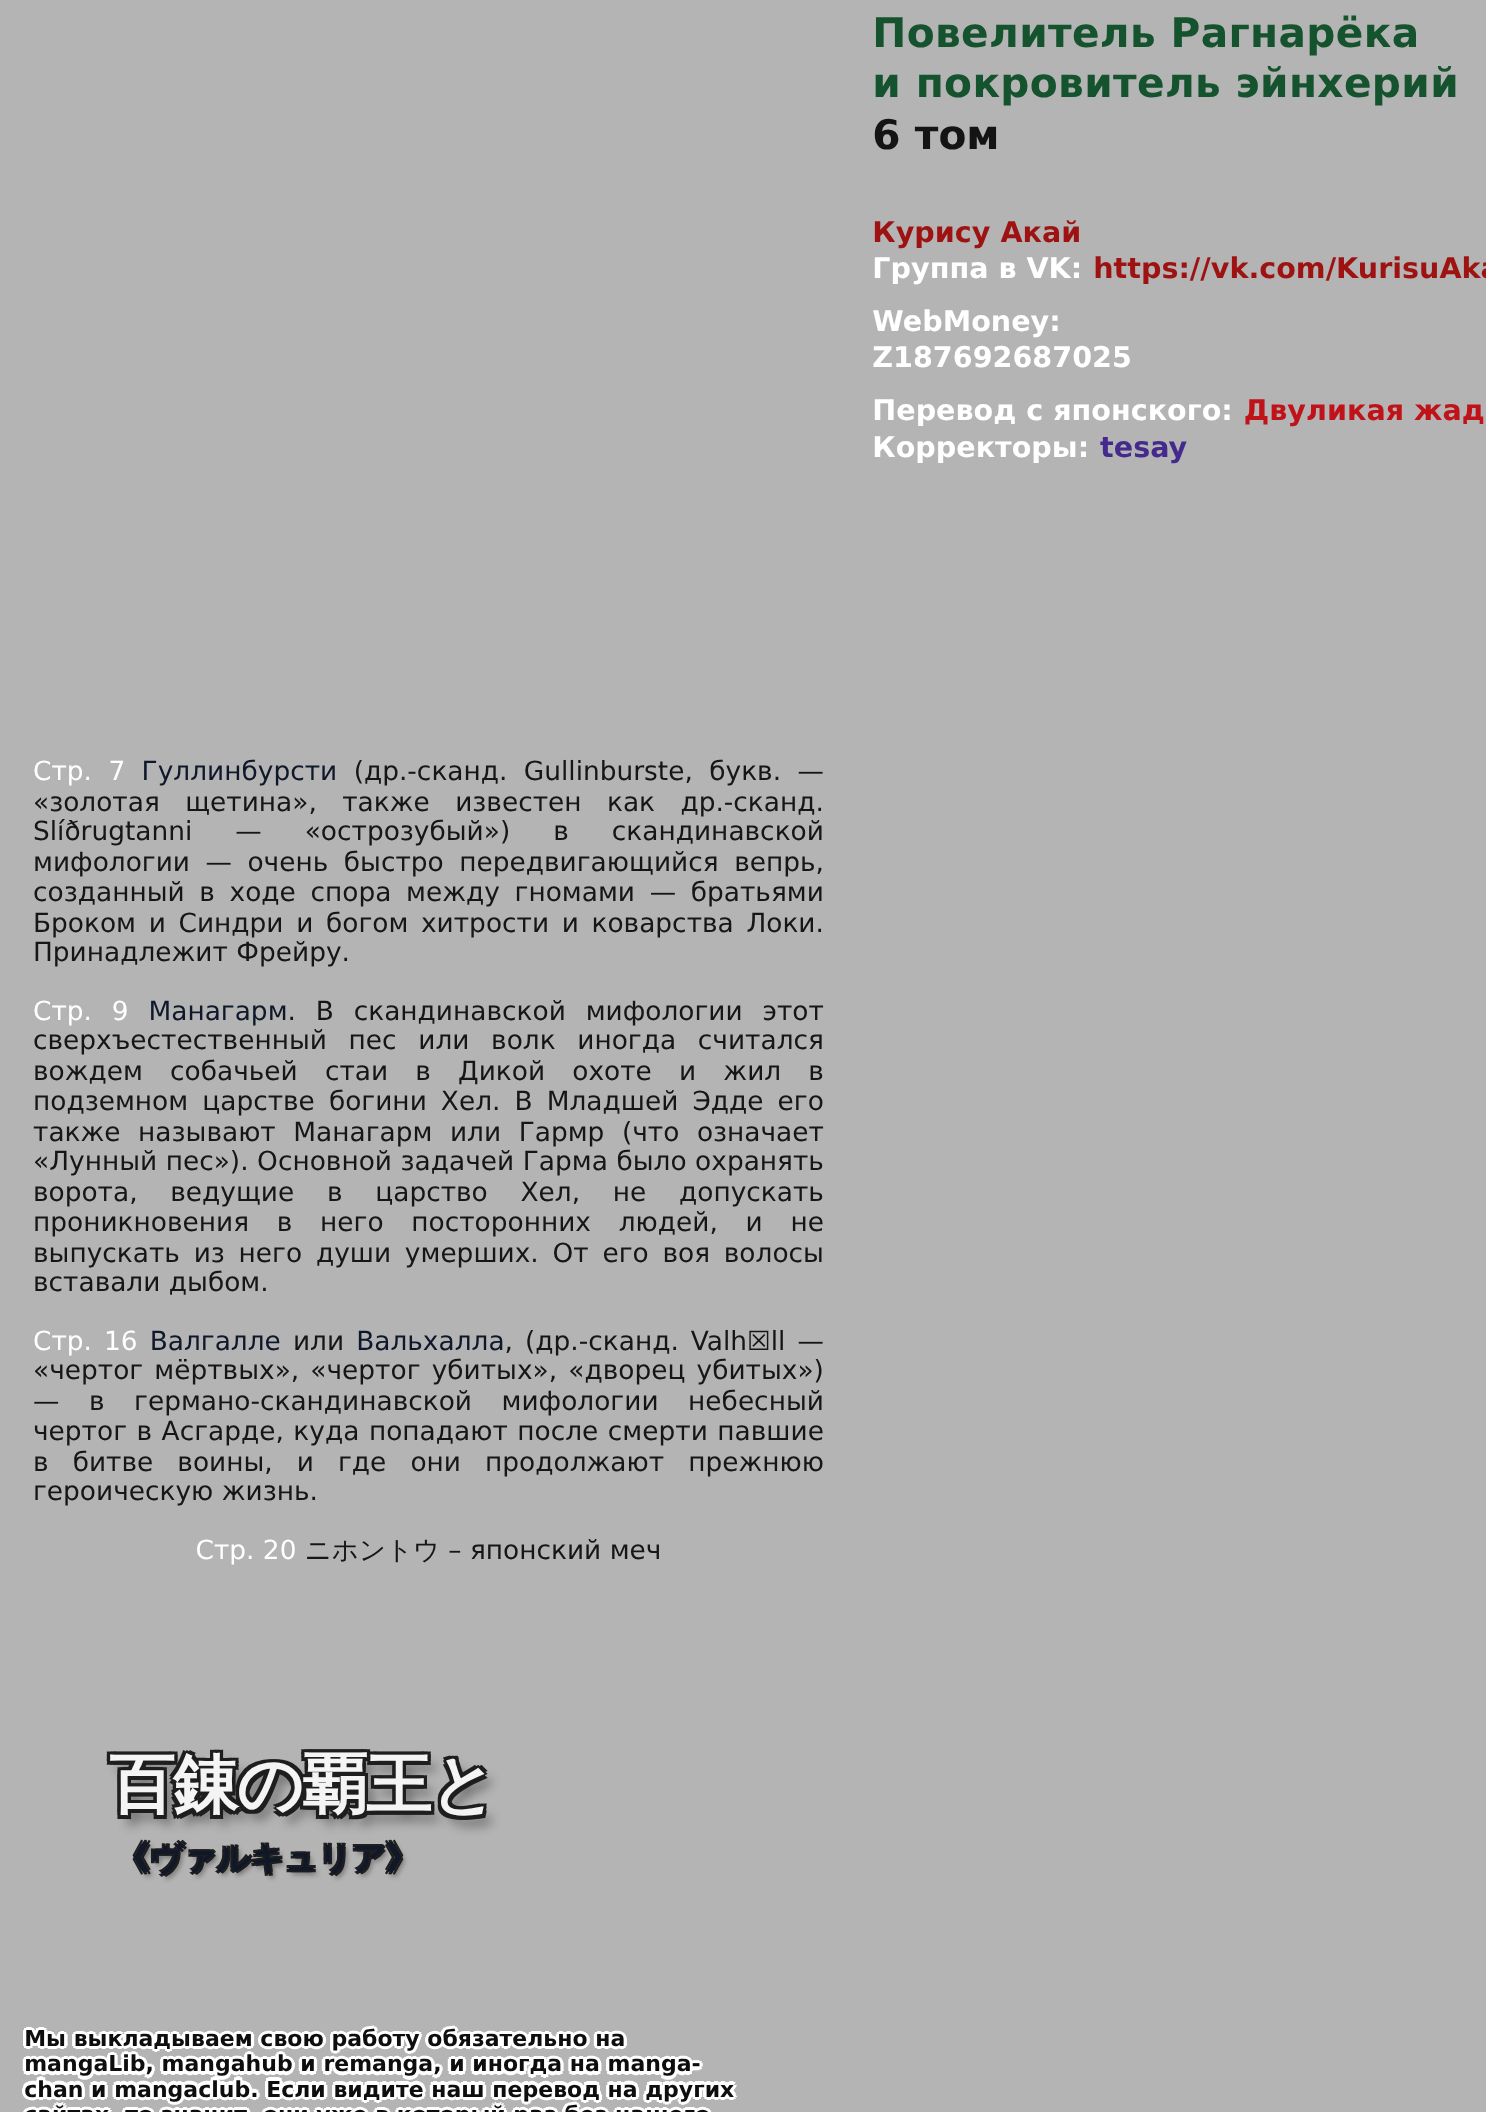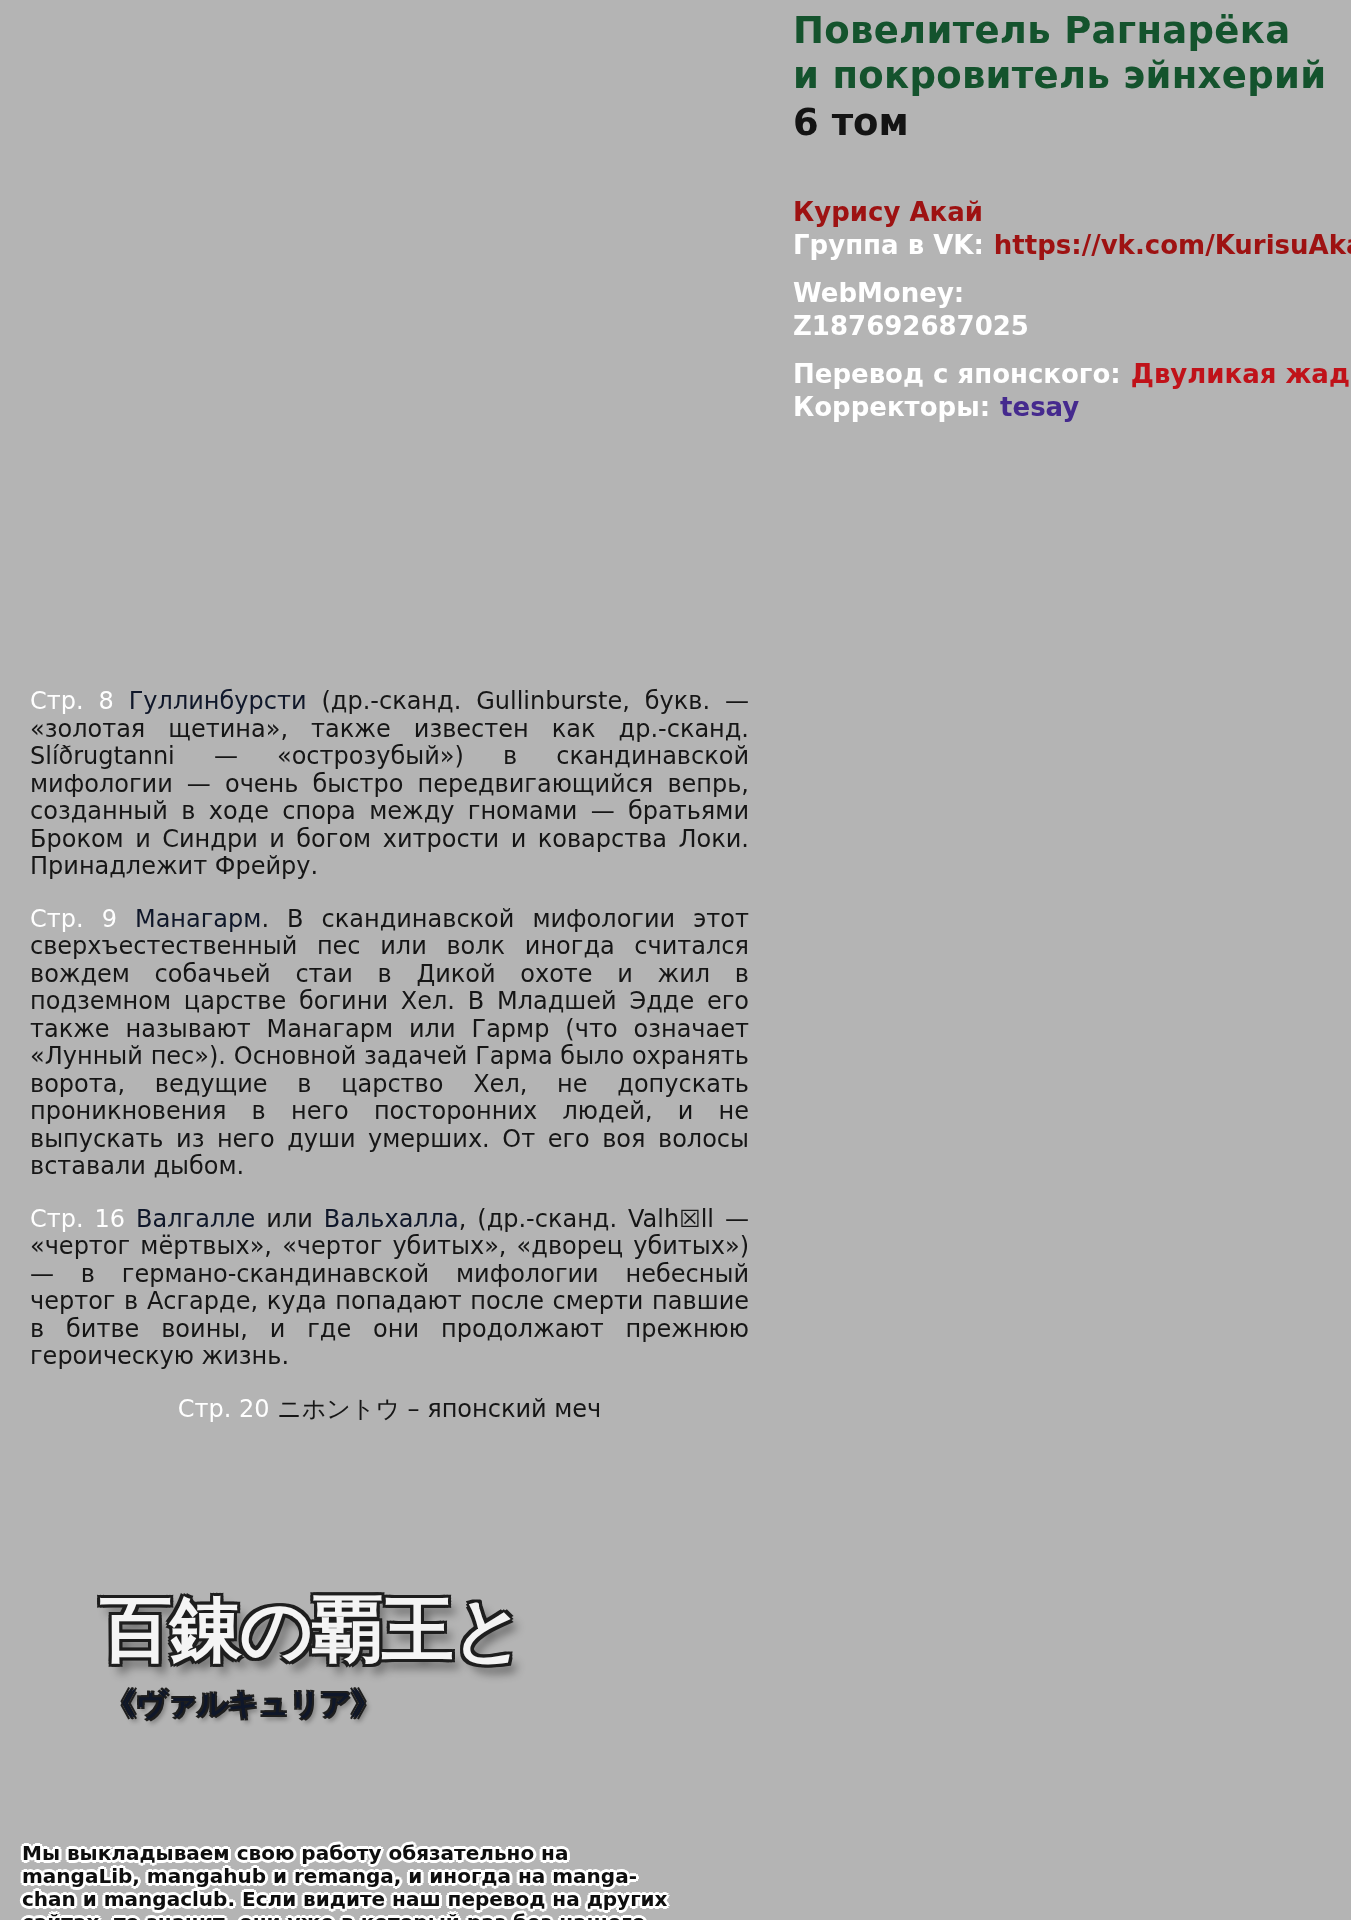--- a/index.html
+++ b/index.html
@@ -35,21 +35,21 @@
   }
   .note { margin:0 0 25px 0; }
   .note .page-ref { color:#ffffff; }
   .note .term { color:#0f172a; }
   .note.last { text-align:center; }
 
   
   .logo { position:absolute; left:100px; top:1582px; white-space:nowrap; }
   .logo-line1 {
     font-family:"Liberation Serif","DejaVu Serif",serif;
-    font-size:72px; font-weight:bold; color:#f4f4f4; letter-spacing:-2px;
+    font-size:60px; font-weight:bold; color:#f4f4f4; letter-spacing:-2px;
     text-shadow:
       -3px -3px 0 #1e1e1e, 3px -3px 0 #1e1e1e, -3px 3px 0 #1e1e1e, 3px 3px 0 #1e1e1e,
       0 -3px 0 #1e1e1e, 0 3px 0 #1e1e1e, -3px 0 0 #1e1e1e, 3px 0 0 #1e1e1e,
       7px 9px 10px rgba(0,0,0,0.45);
   }
   .logo-row2 { display:flex; align-items:flex-end; margin-top:6px; }
   .logo-line2 {
     font-family:"Liberation Serif","DejaVu Serif",serif;
     font-size:64px; font-weight:bold; color:#ececec; letter-spacing:-1px;
     text-shadow:
@@ -103,21 +103,21 @@
     <div class="credit-row">
       <span class="w lbl">Перевод с японского:</span><span class="rb">Двуликая жадина</span>
     </div>
     <div class="credit-row">
       <span class="w lbl">Корректоры:</span><span class="pu">tesay</span>
     </div>
   </div>
 
   <section class="notes">
     <p class="note">
-      <span class="page-ref">Стр. 8 </span><span class="term">Гуллинбурсти</span><span> (др.-сканд. Gullinburste, букв. — «золотая щетина», также известен как др.-сканд. Slíðrugtanni — «острозубый») в скандинавской мифологии — очень быстро передвигающийся вепрь, созданный в ходе спора между гномами — братьями Броком и Синдри и богом хитрости и коварства Локи. Принадлежит Фрейру.</span>
+      <span class="page-ref">Стр. 7 </span><span class="term">Гуллинбурсти</span><span> (др.-сканд. Gullinburste, букв. — «золотая щетина», также известен как др.-сканд. Slíðrugtanni — «острозубый») в скандинавской мифологии — очень быстро передвигающийся вепрь, созданный в ходе спора между гномами — братьями Броком и Синдри и богом хитрости и коварства Локи. Принадлежит Фрейру.</span>
     </p>
     <p class="note">
       <span class="page-ref">Стр. 9 </span><span class="term">Манагарм</span><span>. В скандинавской мифологии этот сверхъестественный пес или волк иногда считался вождем собачьей стаи в Дикой охоте и жил в подземном царстве богини Хел. В Младшей Эдде его также называют Манагарм или Гармр (что означает «Лунный пес»). Основной задачей Гарма было охранять ворота, ведущие в царство Хел, не допускать проникновения в него посторонних людей, и не выпускать из него души умерших. От его воя волосы вставали дыбом.</span>
     </p>
     <p class="note">
       <span class="page-ref">Стр. 16 </span><span class="term">Валгалле</span><span> или </span><span class="term">Вальхалла</span><span>, (др.-сканд. Valh☒ll — «чертог мёртвых», «чертог убитых», «дворец убитых») — в германо-скандинавской мифологии небесный чертог в Асгарде, куда попадают после смерти павшие в битве воины, и где они продолжают прежнюю героическую жизнь.</span>
     </p>
     <p class="note last">
       <span class="page-ref">Стр. 20 </span><span>ニホントウ – японский меч</span>
     </p>

